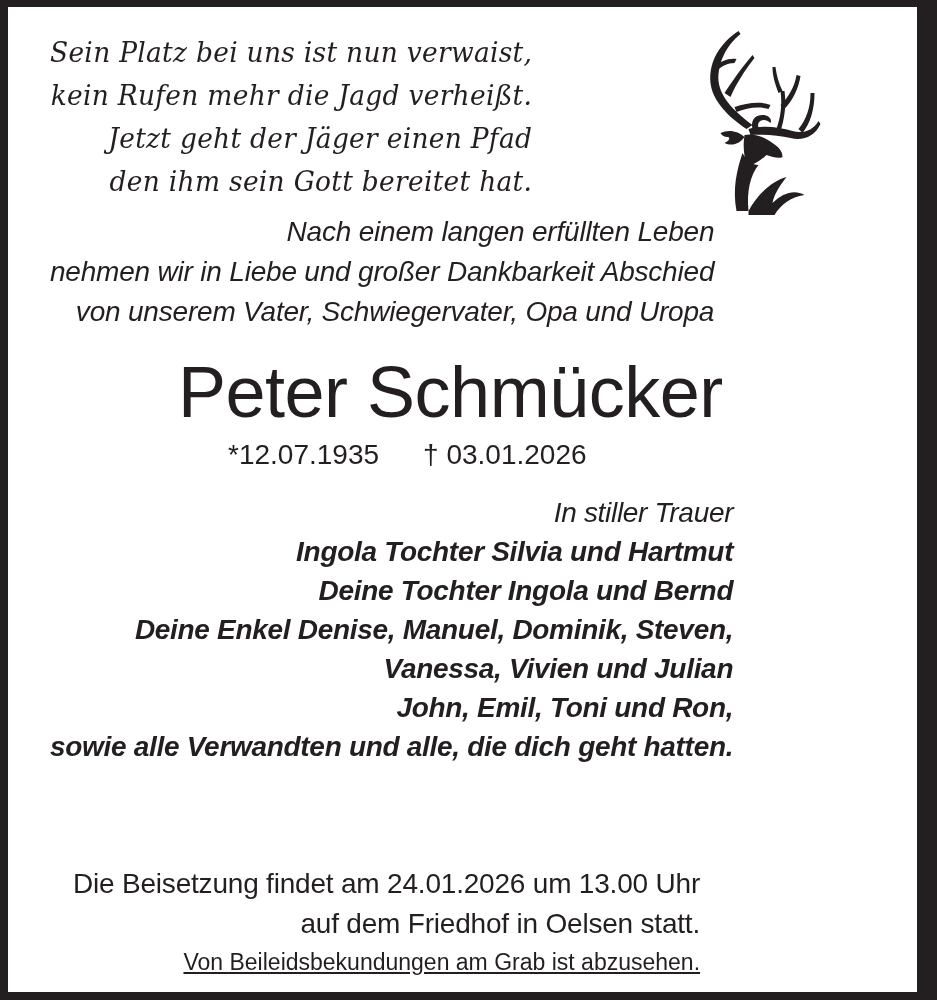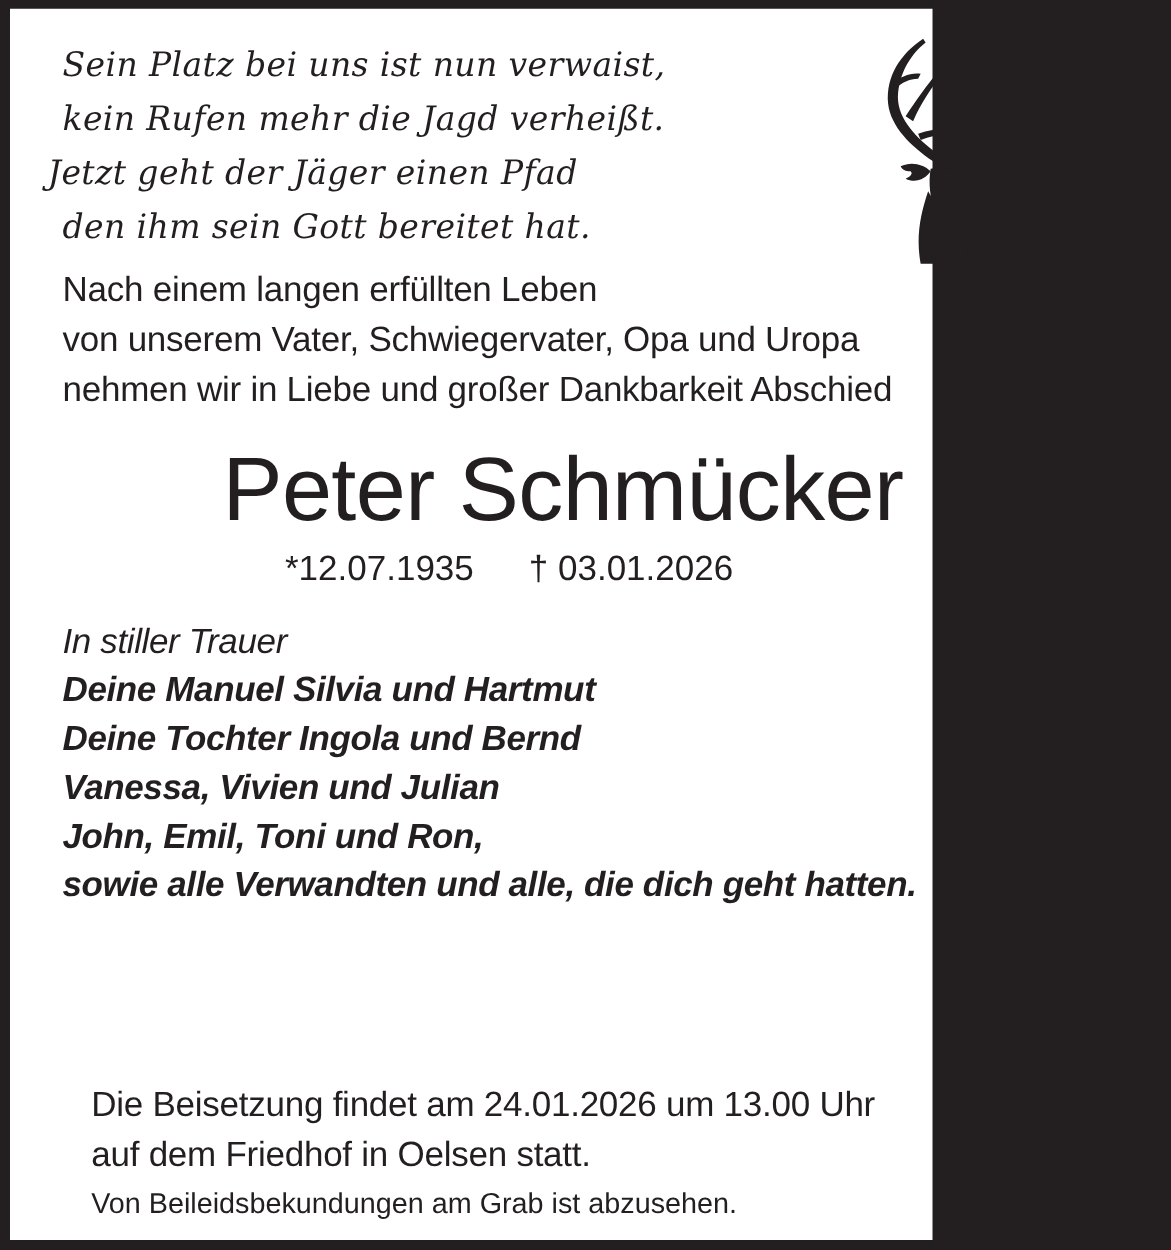--- a/index.html
+++ b/index.html
@@ -5,22 +5,23 @@
     html, body { margin: 0; padding: 0; }
     body {
       width: 937px; height: 1000px; overflow: hidden;
       background: #231f20;
       font-family: "Liberation Sans", sans-serif;
       color: #231f20;
     }
     .card {
       position: absolute;
       left: 8px; top: 7px;
-      width: 738px; height: 985px;
+      width: 909px; height: 985px;
       background: #ffffff;
+      text-align: right;
     }
     .poem {
       position: absolute;
       left: 42px; top: 24px;
       font-family: "DejaVu Serif", serif;
       font-style: italic;
       font-size: 27px;
       line-height: 43px;
       letter-spacing: 0.3px;
       color: #231f20;
@@ -35,21 +36,21 @@
       width: 125px; height: 190px;
     }
     .intro {
       position: absolute;
       left: 42px; top: 205px;
       font-size: 28px;
       line-height: 40px;
       white-space: nowrap;
       letter-spacing: -0.2px;
     }
-    .intro .line { display: block; }
+    .intro .line { display: block; font-style: italic; }
     .name {
       position: absolute;
       left: 170px; top: 350px;
       font-size: 72px;
       line-height: 70px;
       white-space: nowrap;
       letter-spacing: -0.5px;
     }
     .dates {
       position: absolute;
@@ -73,21 +74,21 @@
     .funeral {
       position: absolute;
       left: 42px; top: 857px;
       font-size: 28px;
       line-height: 40px;
       white-space: nowrap;
       letter-spacing: -0.2px;
       margin-left: 23px;
     }
     .funeral .line { display: block; }
-    .funeral .small { font-size: 23px; line-height: 36px; letter-spacing: 0; }
+    .funeral .small { font-size: 23px; line-height: 36px; letter-spacing: 0; text-decoration: underline; }
   </style>
 </head>
 <body>
 
 <div class="card">
 
   <div class="poem">
     <span class="line">Sein Platz bei uns ist nun verwaist,</span>
     <span class="line">kein Rufen mehr die Jagd verheißt.</span>
     <span class="line l3">Jetzt geht der Jäger einen Pfad</span>
@@ -118,34 +119,35 @@
 
         <path d="M42 128 C36 146 32 164 36 186 L48 186 C46 166 50 150 58 140 C52 140 46 136 42 128 Z"></path>
 
         <path d="M48 186 C58 168 72 156 86 152 C80 160 74 168 72 178 C82 168 94 164 104 170 C90 172 80 180 74 190 L48 190 Z"></path>
       </g>
     </svg>
   </div>
 
   <div class="intro">
     <span class="line">Nach einem langen erfüllten Leben</span>
+    <span class="line">nehmen wir in Liebe und großer Dankbarkeit Abschied</span>
     <span class="line">von unserem Vater, Schwiegervater, Opa und Uropa</span>
-    <span class="line">nehmen wir in Liebe und großer Dankbarkeit Abschied</span>
   </div>
 
   <div class="name">Peter Schmücker</div>
 
   <div class="dates">
     <span>*12.07.1935</span><span class="gap"></span><span>† 03.01.2026</span>
   </div>
 
   <div class="mourners">
     <span class="line">In stiller Trauer</span>
-    <span class="line bold">Deine Manuel Silvia und Hartmut</span>
+    <span class="line bold">Ingola Tochter Silvia und Hartmut</span>
     <span class="line bold">Deine Tochter Ingola und Bernd</span>
+    <span class="line bold">Deine Enkel Denise, Manuel, Dominik, Steven,</span>
     <span class="line bold">Vanessa, Vivien und Julian</span>
     <span class="line bold">John, Emil, Toni und Ron,</span>
     <span class="line bold">sowie alle Verwandten und alle, die dich geht hatten.</span>
   </div>
 
   <div class="funeral">
     <span class="line">Die Beisetzung findet am 24.01.2026 um 13.00 Uhr</span>
     <span class="line">auf dem Friedhof in Oelsen statt.</span>
     <span class="line small">Von Beileidsbekundungen am Grab ist abzusehen.</span>
   </div>

